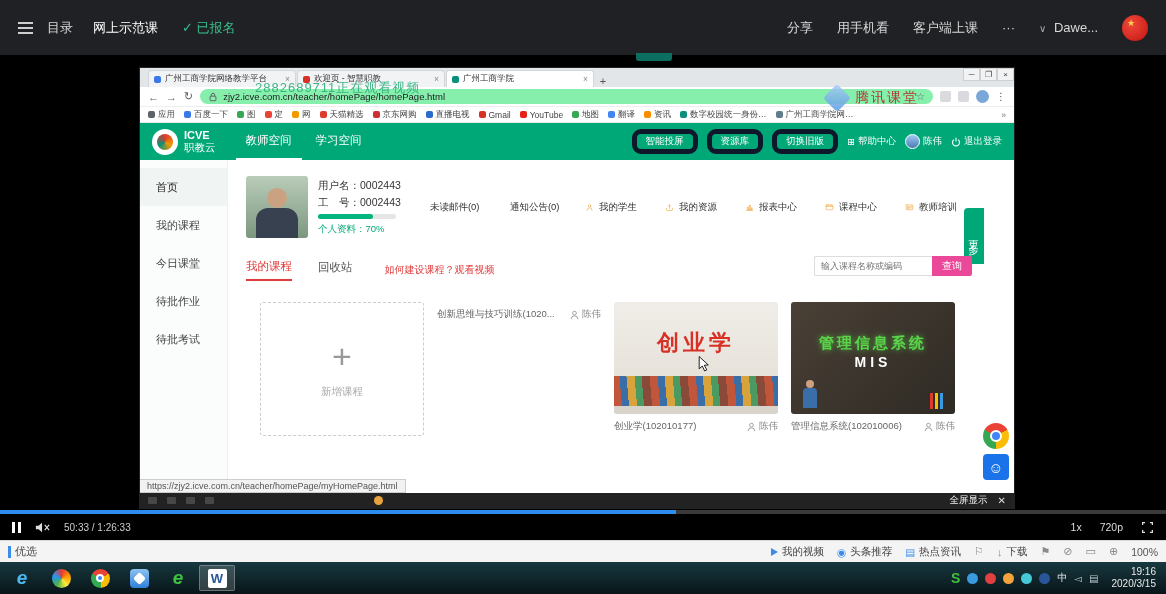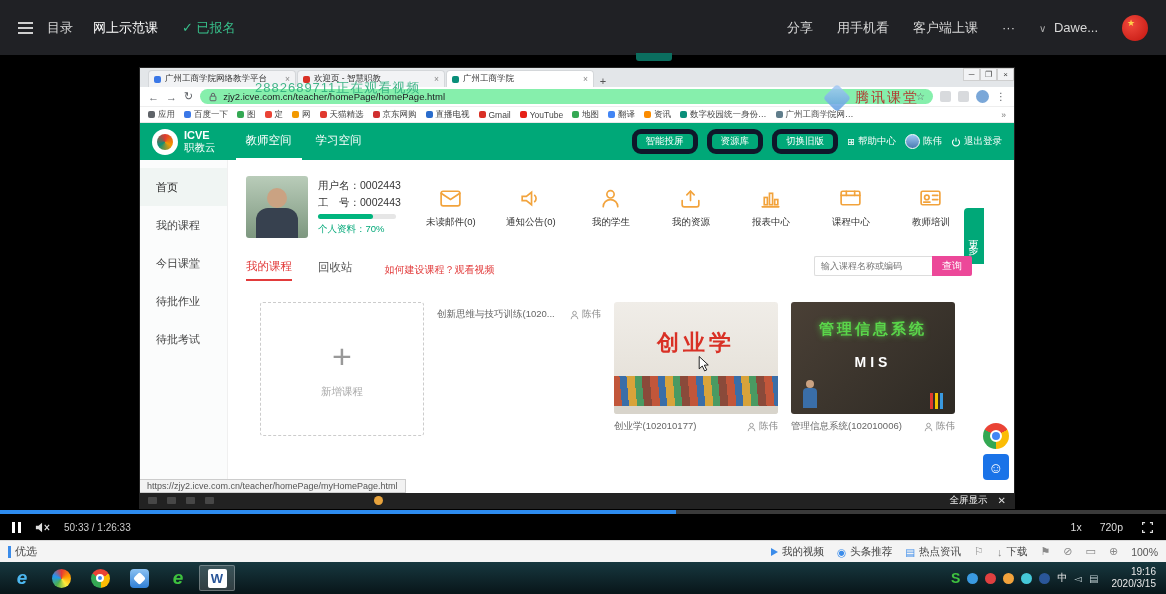--- a/index.html
+++ b/index.html
@@ -80,21 +80,21 @@
   .main{flex:1;position:relative;padding:16px 0 0 18px}
   .profile-row{display:flex;align-items:center}
   .pavatar{width:62px;height:62px;border-radius:3px;background:linear-gradient(#b9ccb9,#7d977f);position:relative;overflow:hidden;flex:none}
   .pavatar .head{position:absolute;left:21px;top:12px;width:20px;height:20px;border-radius:50%;background:#caa282}
   .pavatar .bodyy{position:absolute;left:10px;top:32px;width:42px;height:30px;border-radius:12px 12px 0 0;background:#37414f}
   .pinfo{margin-left:10px;font-size:10.5px;color:#333;line-height:1.7}
   .pbar{width:78px;height:5px;background:#e6e6e6;border-radius:3px;margin:2px 0}
   .pbar i{display:block;height:100%;background:#00b57e;border-radius:3px}
   .pcomplete{color:#00a878;font-size:9.5px}
   .quick{display:flex;margin-left:24px;gap:28px}
-  .qitem{width:52px;display:flex;flex-direction:column;align-items:center;gap:5px;cursor:pointer}
+  .qitem{width:52px;display:flex;flex-direction:row;align-items:center;gap:5px;cursor:pointer}
   .qitem svg{width:25px;height:25px}
   .qlabel{font-size:9.5px;color:#333;white-space:nowrap}
   .more-btn{position:absolute;right:30px;top:48px;width:20px;height:56px;background:#00a878;border-radius:4px 0 0 4px;color:#fff;writing-mode:vertical-rl;display:flex;align-items:center;justify-content:center;font-size:10.5px;letter-spacing:4px;cursor:pointer}
   
   .ctab-row{display:flex;align-items:center;margin-top:20px;position:relative;height:24px}
   .ctab{font-size:11.5px;color:#555;margin-right:26px;padding-bottom:5px;cursor:pointer}
   .ctab.active{color:#e23b3b;border-bottom:2px solid #e23b3b}
   .help-link{font-size:10px;color:#e23b3b;margin-left:6px;cursor:pointer}
   .search-wrap{position:absolute;right:42px;top:-2px;display:flex}
   .search-input{width:118px;height:20px;border:1px solid #ddd;border-right:none;font-size:9px;padding:0 6px;color:#333;outline:none;border-radius:2px 0 0 2px}
@@ -108,21 +108,21 @@
   .nc-label{font-size:10.5px;color:#aaa}
   .cov1{background:linear-gradient(135deg,#3fa76b,#1c7a4a)}
   .cov1 .l1{position:absolute;left:22px;top:20px;color:#fff;font-weight:bold;font-size:16px;letter-spacing:2px;text-shadow:0 1px 2px rgba(0,0,0,.3)}
   .cov1 .l2{position:absolute;left:52px;top:44px;color:#fff;font-weight:bold;font-size:15px;letter-spacing:2px;text-shadow:0 1px 2px rgba(0,0,0,.3)}
   .books{position:absolute;left:0;right:0;bottom:0;height:28px;background:linear-gradient(rgba(20,10,0,.25),rgba(20,10,0,.5)),repeating-linear-gradient(95deg,#8a5a2b 0 9px,#b03a2e 9px 16px,#2c4a66 16px 25px,#a8842f 25px 33px,#6b4a8a 33px 41px)}
   .cov2{background:linear-gradient(#f0ede8,#e2ddd4)}
   .cov2 .l1{position:absolute;left:0;right:0;top:26px;text-align:center;color:#d93025;font-weight:bold;font-size:22px;letter-spacing:4px}
   .books2{position:absolute;left:0;right:0;bottom:8px;height:30px;background:repeating-linear-gradient(85deg,#c2563a 0 8px,#3a6ea8 8px 15px,#d8a33a 15px 23px,#4a9a62 23px 30px,#8a4a3a 30px 38px)}
   .floor2{position:absolute;left:0;right:0;bottom:0;height:8px;background:#d8d4cb}
   .cov3{background:linear-gradient(135deg,#4a4036,#2e2a24)}
-  .cov3 .l1{position:absolute;left:0;right:0;top:18px;text-align:center;color:#5ad54a;font-weight:bold;font-size:15px;letter-spacing:3px;text-shadow:0 0 6px rgba(90,213,74,.8)}
+  .cov3 .l1{position:absolute;left:0;right:0;top:32px;text-align:center;color:#5ad54a;font-weight:bold;font-size:15px;letter-spacing:3px;text-shadow:0 0 6px rgba(90,213,74,.8)}
   .cov3 .l2{position:absolute;left:0;right:0;top:52px;text-align:center;color:#fff;font-weight:bold;font-size:14px;letter-spacing:4px}
   .fig3{position:absolute;left:12px;bottom:6px;width:14px;height:20px;border-radius:4px 4px 0 0;background:#3a6ea8}
   .fig3:before{content:"";position:absolute;left:3px;top:-8px;width:8px;height:8px;border-radius:50%;background:#caa282}
   .pens{position:absolute;right:12px;bottom:5px;display:flex;gap:2px}
   .pens i{width:3px;height:16px;display:block}
   .pens i:nth-child(1){background:#e0392e}.pens i:nth-child(2){background:#f2c200}.pens i:nth-child(3){background:#3a9ae0}
   .caption{display:flex;justify-content:space-between;align-items:center;margin-top:6px;font-size:9.5px;color:#666}
   .teacher{display:flex;align-items:center;gap:3px;color:#888}
   .cursor-arrow{position:absolute;z-index:60;left:558px;top:288px}
   

